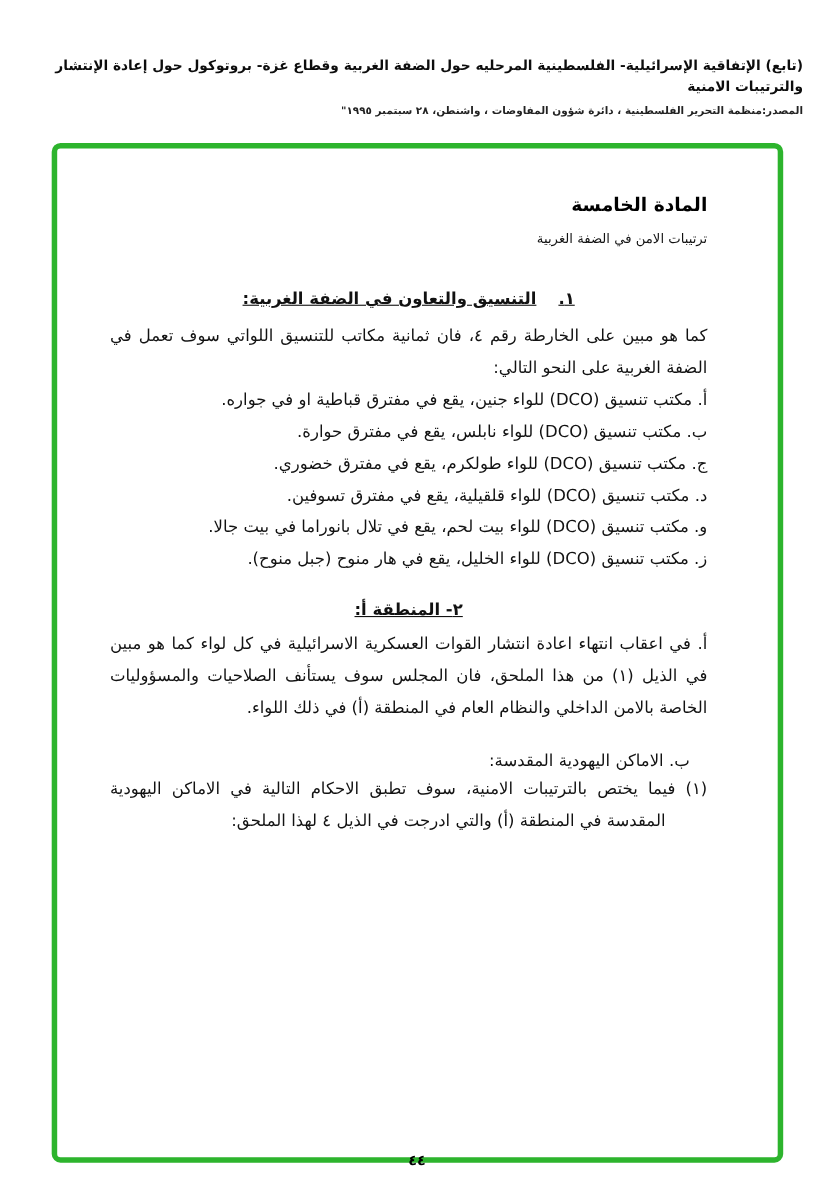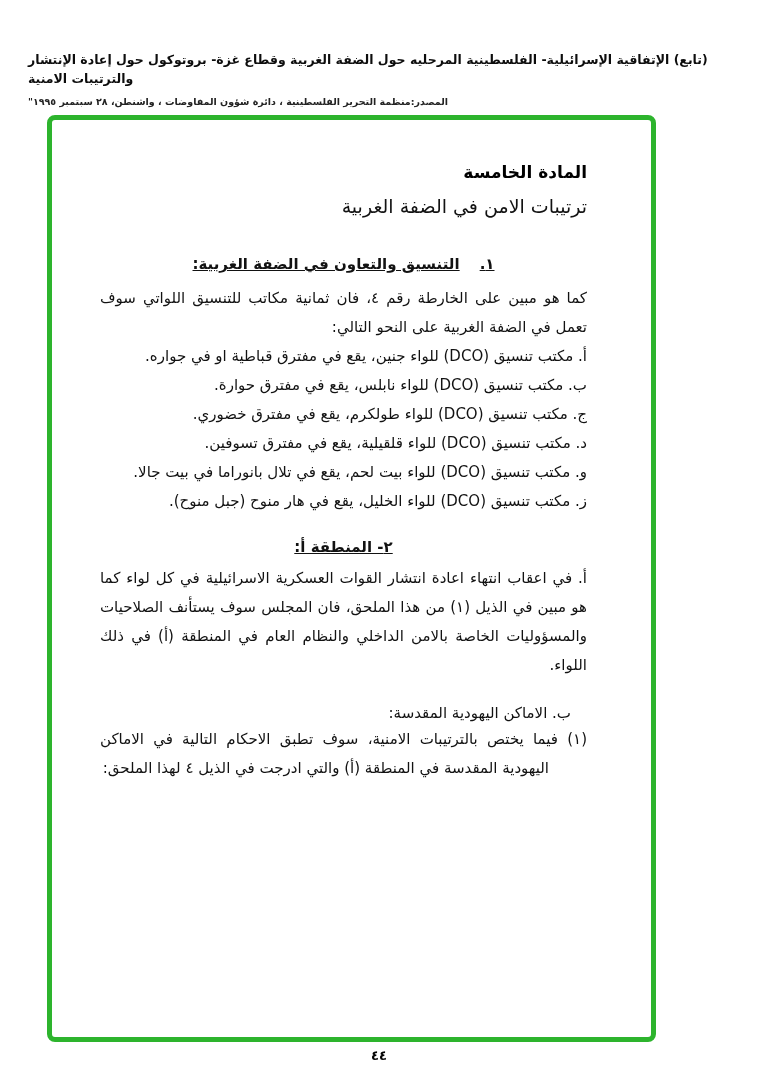--- a/index.html
+++ b/index.html
@@ -14,54 +14,54 @@
     font-family: "DejaVu Sans", sans-serif;
     color: #121212;
     direction: rtl;
     overflow: hidden;
   }
   .page-header {
     position: absolute;
     top: 50px;
     left: 28px;
     right: 28px;
-    text-align: left;
+    text-align: right;
   }
   .page-header .line1 {
     font-weight: bold;
     font-size: 12.5px;
     line-height: 1.55;
     color: #0d0d0d;
   }
   .page-header .line2 {
     font-size: 9.5px;
     margin-top: 7px;
     color: #222222;
     font-weight: bold;
   }
   .green-box {
     position: absolute;
-    top: 115px;
+    top: 130px;
     left: 47px;
-    width: 609px;
+    width: 665px;
     height: 927px;
     box-sizing: border-box;
     border: 5px solid #2db42d;
     border-radius: 8px;
     padding: 42px 64px 0 48px;
     background: #ffffff;
   }
   .article-title {
     font-size: 17px;
     font-weight: bold;
     margin: 0 0 13px 0;
     color: #000000;
   }
   .article-subtitle {
-    font-size: 19px;
+    font-size: 12px;
     margin: 0 0 38px 0;
   }
   .section-heading {
     font-size: 15px;
     font-weight: bold;
     margin: 0 0 11px 0;
     text-align: center;
   }
   .section-heading .num {
     margin-left: 20px;

